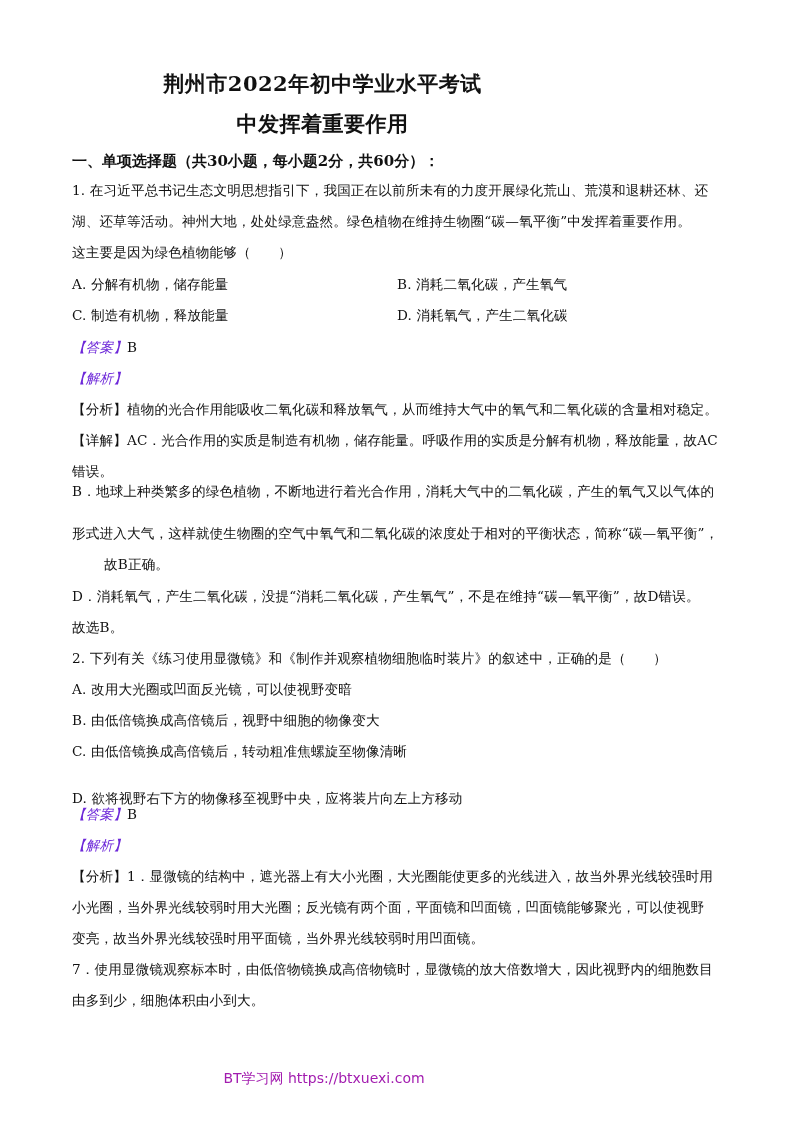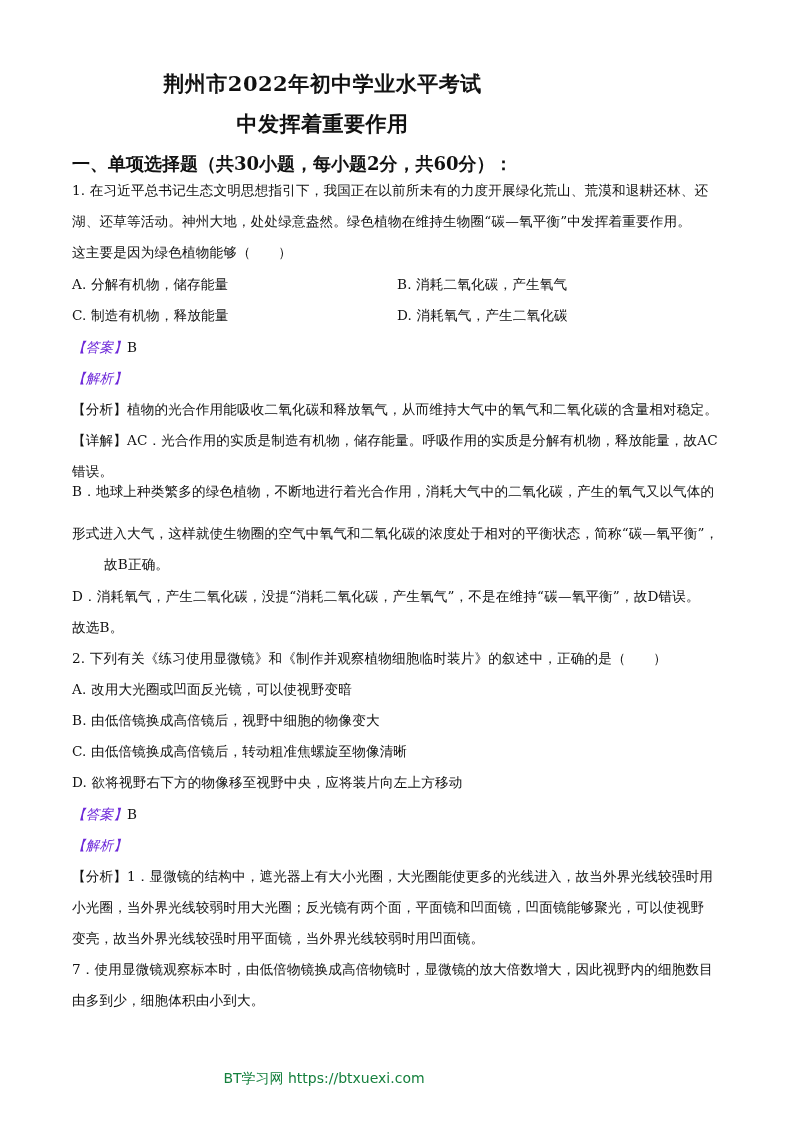--- a/index.html
+++ b/index.html
@@ -1,25 +1,25 @@
 <!DOCTYPE html>
 <html><head>
 <meta charset="utf-8">
 <style>
   html, body { margin: 0; padding: 0; background: #ffffff; }
   body { width: 793px; height: 1122px; position: relative; overflow: hidden;
          font-family: "DejaVu Serif", "Liberation Serif", serif; color: #111; }
   .title { position: absolute; left: 0; width: 645px; text-align: center;
            font-weight: bold; font-size: 21px; letter-spacing: 0.5px; }
-  .section-heading { position: absolute; left: 72px; top: 152px; font-weight: bold; font-size: 18px; }
+  .section-heading { position: absolute; left: 72px; top: 152px; font-weight: bold; font-size: 15px; }
   .line { position: absolute; left: 72px; font-size: 13.6px; white-space: nowrap; letter-spacing: 0.15px; }
   .tag { color: #6d28d9; font-style: italic; }
   .opt-right { left: 397px; }
   .footer { position: absolute; top: 1070px; left: 0; width: 648px; text-align: center;
-            font-family: "DejaVu Sans", "Liberation Sans", sans-serif; font-size: 14px; color: #15803d; }
+            font-family: "DejaVu Sans", "Liberation Sans", sans-serif; font-size: 14px; color: #a21caf; }
 </style>
 </head>
 <body>
 
 <div>
   <div class="title" style="top:70px;">荆州市2022年初中学业水平考试</div>
   <div class="title" style="top:110px;">中发挥着重要作用</div>
   <div class="section-heading">一、单项选择题（共30小题，每小题2分，共60分）：</div>
 
   <div>
@@ -44,21 +44,21 @@
     <div class="line" style="top:556px;margin-left:32px;">故B正确。</div>
     <div class="line" style="top:588px;">D．消耗氧气，产生二氧化碳，没提“消耗二氧化碳，产生氧气”，不是在维持“碳—氧平衡”，故D错误。</div>
     <div class="line" style="top:619px;">故选B。</div>
   </div>
 
   <div>
     <div class="line" style="top:650px;">2. 下列有关《练习使用显微镜》和《制作并观察植物细胞临时装片》的叙述中，正确的是（　　）</div>
     <div class="line" style="top:681px;">A. 改用大光圈或凹面反光镜，可以使视野变暗</div>
     <div class="line" style="top:712px;">B. 由低倍镜换成高倍镜后，视野中细胞的物像变大</div>
     <div class="line" style="top:743px;">C. 由低倍镜换成高倍镜后，转动粗准焦螺旋至物像清晰</div>
-    <div class="line" style="top:774px;">D. 欲将视野右下方的物像移至视野中央，应将装片向左上方移动</div>
+    <div class="line" style="top:790px;">D. 欲将视野右下方的物像移至视野中央，应将装片向左上方移动</div>
 
     <div class="line" style="top:806px;"><span class="tag">【答案】</span><span>B</span></div>
     <div class="line" style="top:837px;"><span class="tag">【解析】</span></div>
 
     <div class="line" style="top:868px;"><span>【分析】</span><span>1．显微镜的结构中，遮光器上有大小光圈，大光圈能使更多的光线进入，故当外界光线较强时用</span></div>
     <div class="line" style="top:899px;">小光圈，当外界光线较弱时用大光圈；反光镜有两个面，平面镜和凹面镜，凹面镜能够聚光，可以使视野</div>
     <div class="line" style="top:930px;">变亮，故当外界光线较强时用平面镜，当外界光线较弱时用凹面镜。</div>
     <div class="line" style="top:961px;">7．使用显微镜观察标本时，由低倍物镜换成高倍物镜时，显微镜的放大倍数增大，因此视野内的细胞数目</div>
     <div class="line" style="top:992px;">由多到少，细胞体积由小到大。</div>
   </div>

